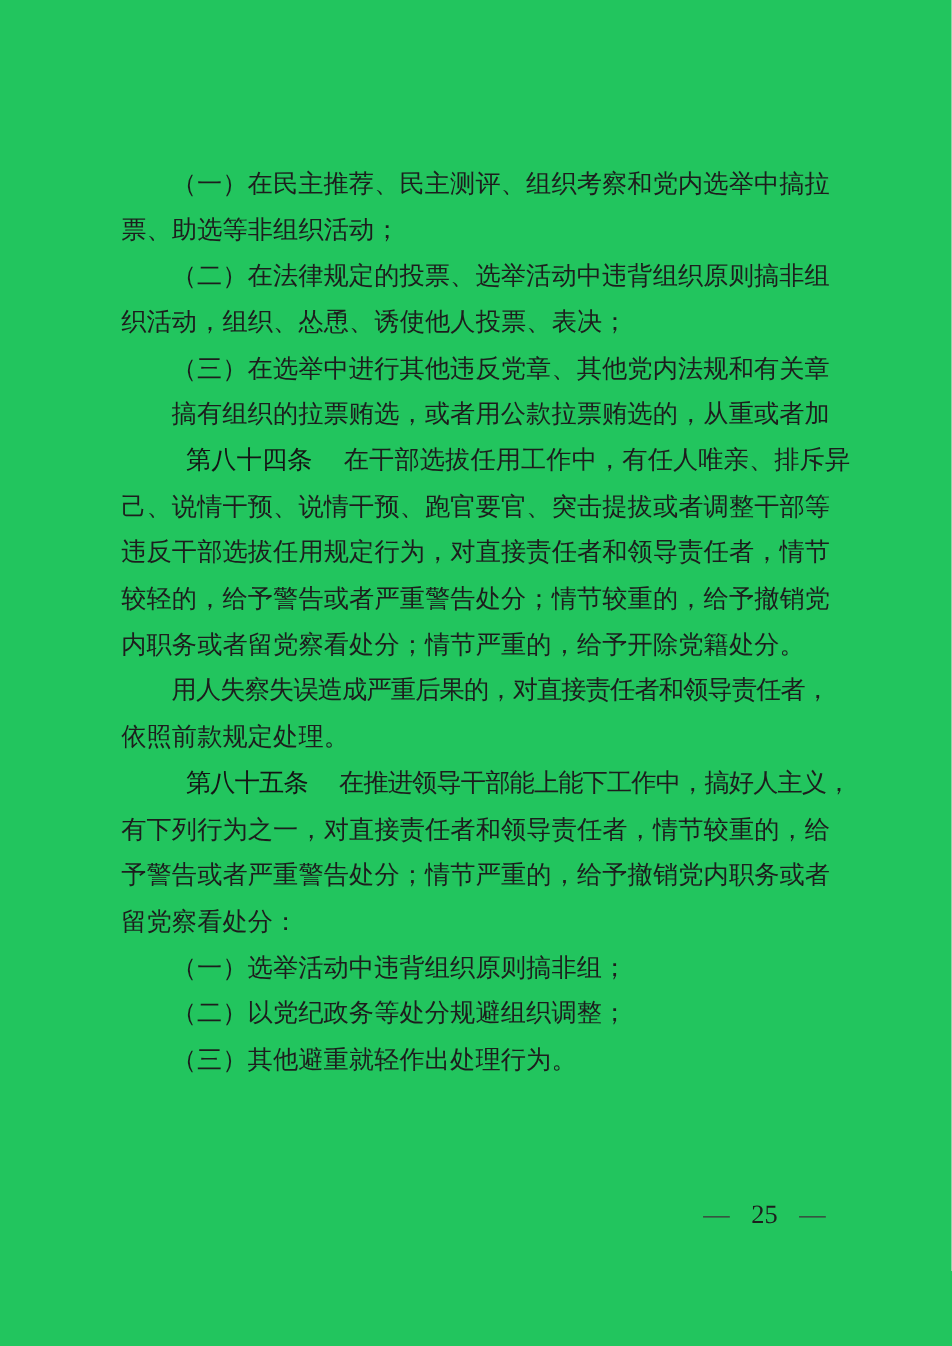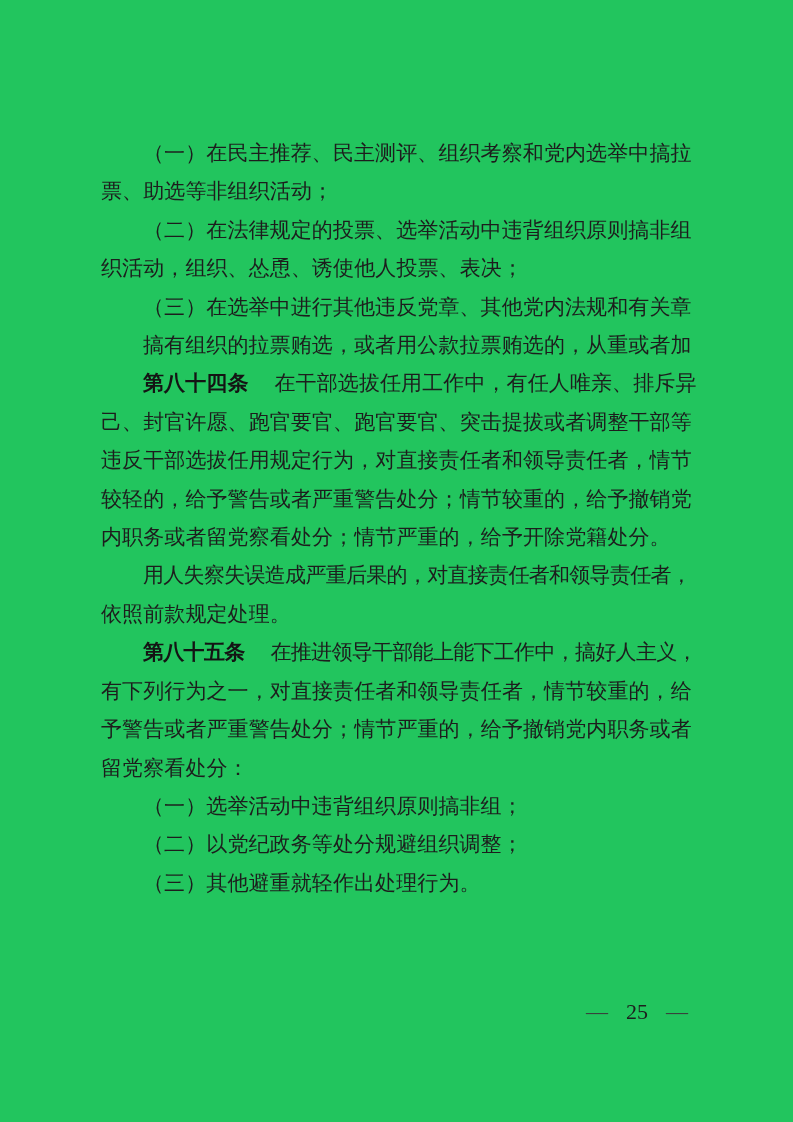--- a/index.html
+++ b/index.html
@@ -30,22 +30,23 @@
     padding: 0;
     white-space: nowrap;
   }
   .indent {
     text-indent: 42px;
   }
   .tight {
     letter-spacing: -0.7px;
   }
   .term {
-    font-weight: 700;
+    font-weight: 400;
     color: #141414;
+    margin-left: 12px;
   }
   .term-gap {
     display: inline-block;
     width: 26px;
   }
   .page-footer {
     position: absolute;
     left: 586px;
     top: 999px;
     display: flex;
@@ -73,21 +74,21 @@
     <p class="ln">票、助选等非组织活动；</p>
 
     <p class="ln indent">（二）在法律规定的投票、选举活动中违背组织原则搞非组</p>
     <p class="ln">织活动，组织、怂恿、诱使他人投票、表决；</p>
 
     <p class="ln indent">（三）在选举中进行其他违反党章、其他党内法规和有关章</p>
 
     <p class="ln indent">搞有组织的拉票贿选，或者用公款拉票贿选的，从重或者加</p>
 
     <p class="ln indent"><span class="term">第八十四条</span><span class="term-gap"></span><span>在干部选拔任用工作中，有任人唯亲、排斥异</span></p>
-    <p class="ln">己、封官许愿、跑官要官、跑官要官、突击提拔或者调整干部等</p>
+    <p class="ln">己、说情干预、说情干预、跑官要官、突击提拔或者调整干部等</p>
     <p class="ln">违反干部选拔任用规定行为，对直接责任者和领导责任者，情节</p>
     <p class="ln">较轻的，给予警告或者严重警告处分；情节较重的，给予撤销党</p>
     <p class="ln">内职务或者留党察看处分；情节严重的，给予开除党籍处分。</p>
 
     <p class="ln indent tight">用人失察失误造成严重后果的，对直接责任者和领导责任者，</p>
     <p class="ln">依照前款规定处理。</p>
 
     <p class="ln indent tight"><span class="term">第八十五条</span><span class="term-gap"></span><span>在推进领导干部能上能下工作中，搞好人主义，</span></p>
     <p class="ln">有下列行为之一，对直接责任者和领导责任者，情节较重的，给</p>
     <p class="ln">予警告或者严重警告处分；情节严重的，给予撤销党内职务或者</p>

